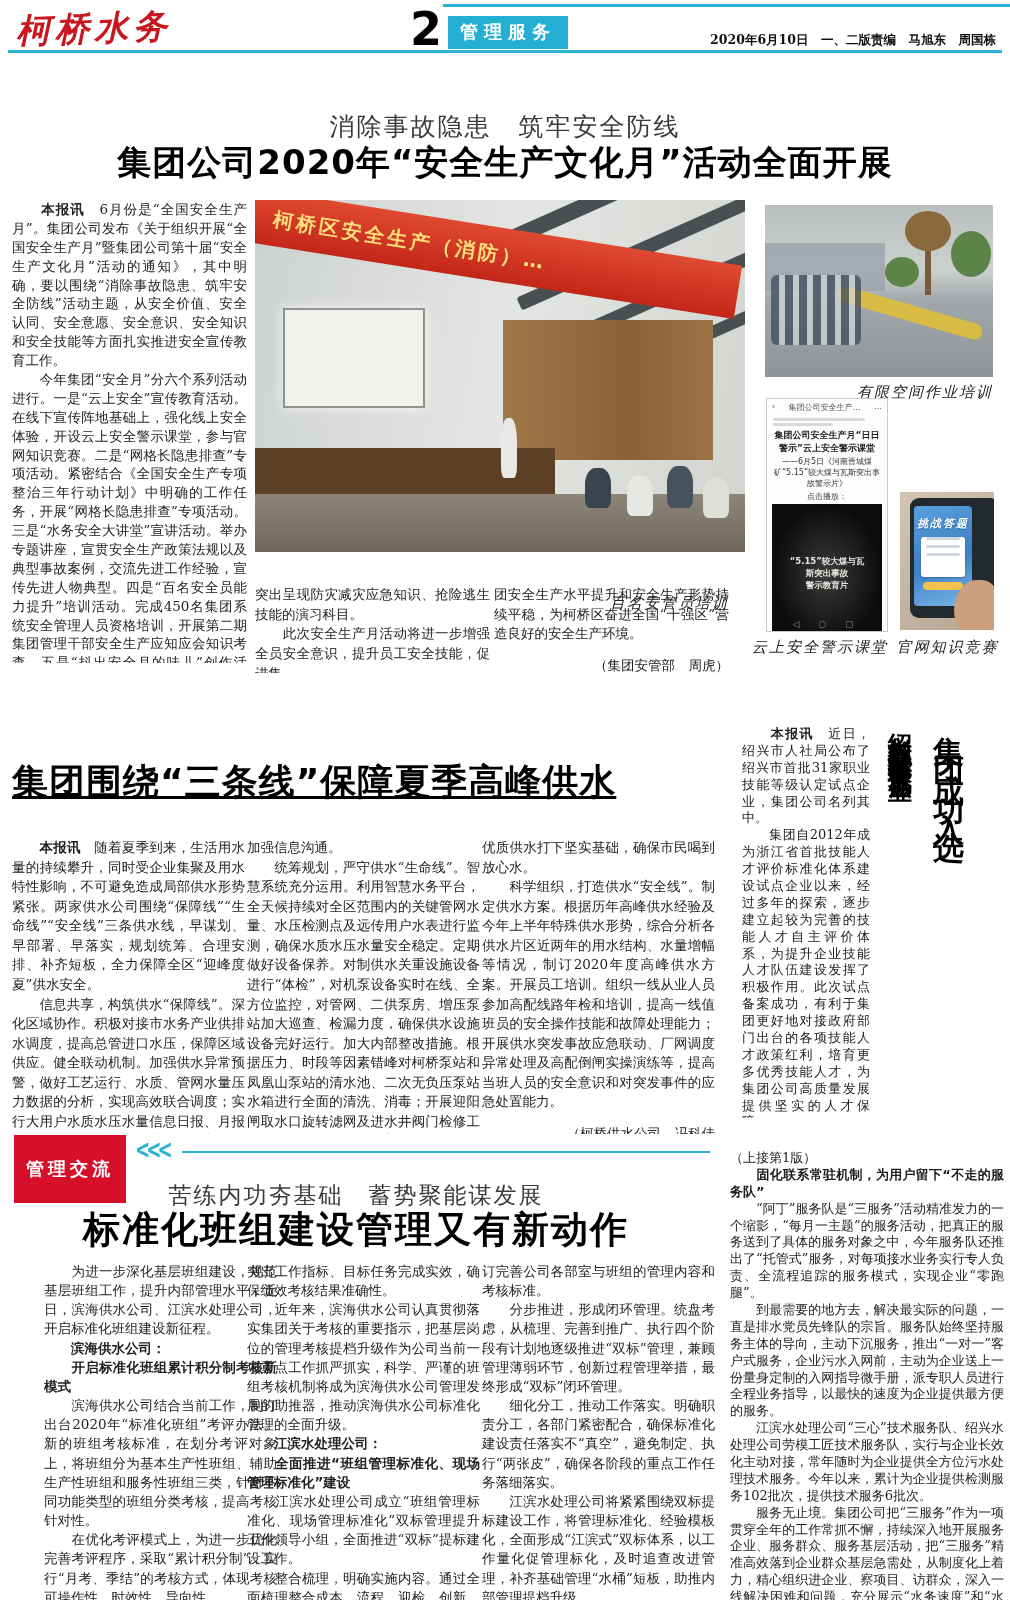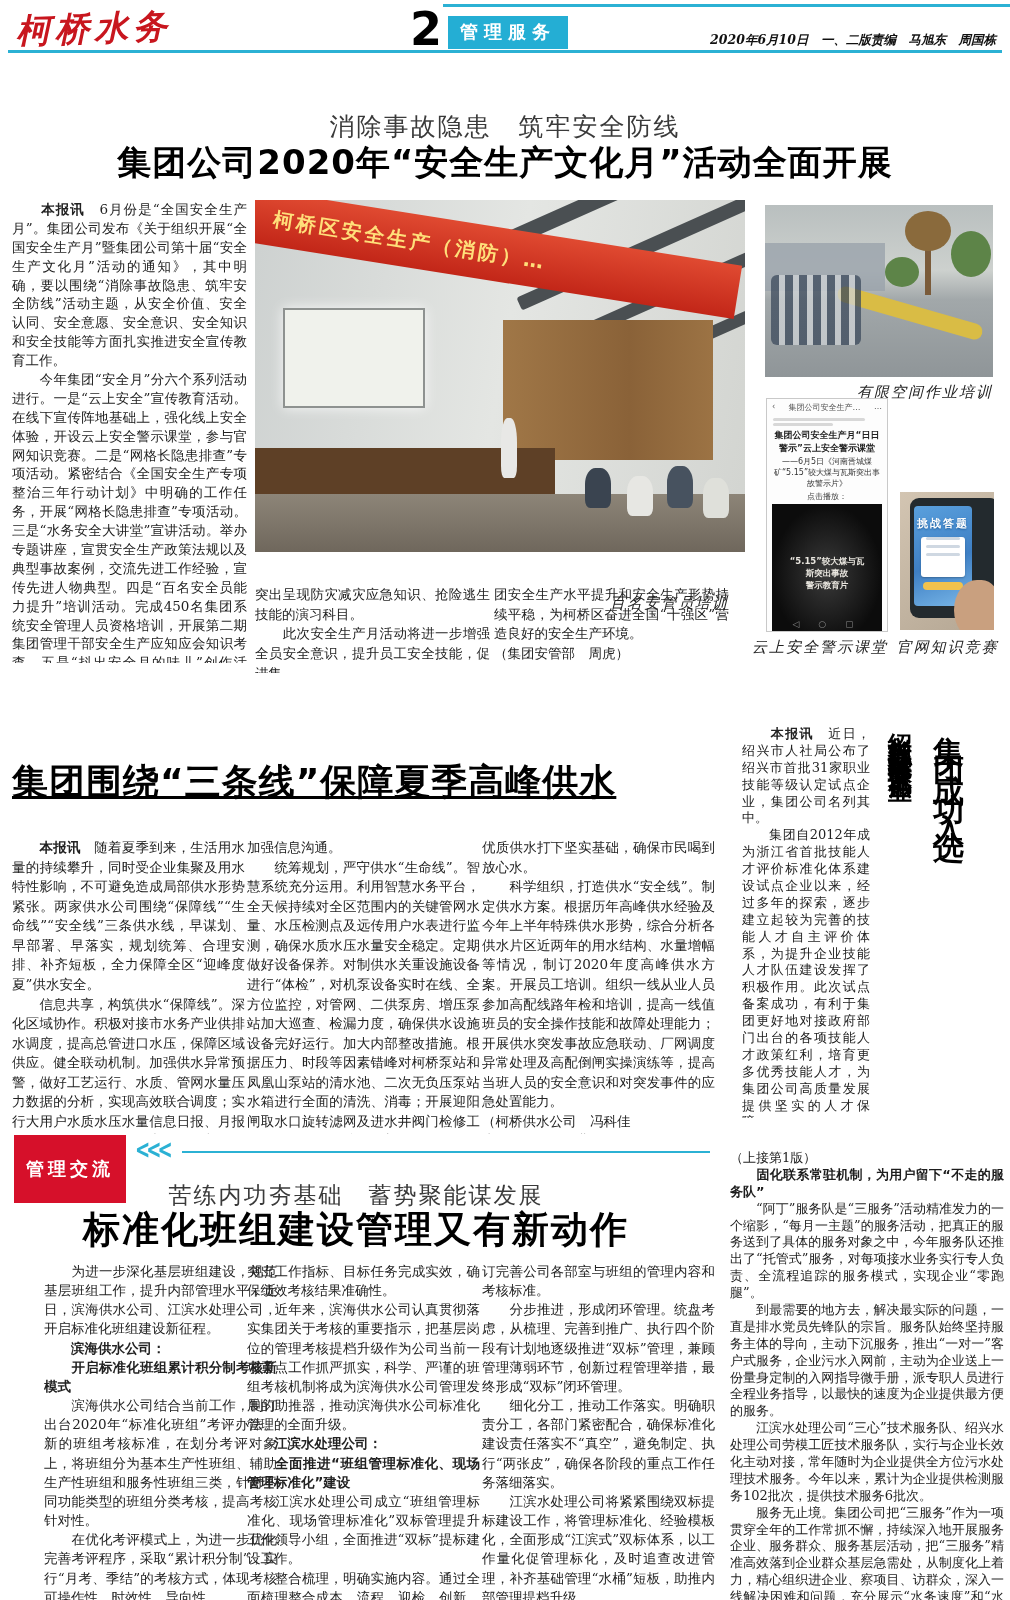--- a/index.html
+++ b/index.html
@@ -6,31 +6,31 @@
   .page{position:relative;width:1010px;height:1600px;background:#fff;overflow:hidden;
         font-family:"DejaVu Serif","Liberation Serif",serif;color:#1d1d1d;}
   
   .masthead{position:absolute;left:16px;top:6px;font-size:34px;font-weight:800;font-style:italic;
             color:#c8161e;letter-spacing:5px;transform:rotate(-2deg);font-family:"DejaVu Sans",sans-serif;}
   .topline{position:absolute;left:443px;right:0;top:4px;height:3px;background:#2bb1d4;}
   .pagenum{position:absolute;left:410px;top:2px;font-size:46px;font-weight:900;color:#000;
            font-family:"DejaVu Sans",sans-serif;}
   .sectag{position:absolute;left:448px;top:16px;background:#24aed4;color:#fff;font-weight:700;
           font-size:18px;letter-spacing:6px;padding:4px 12px 5px;font-family:"DejaVu Sans",sans-serif;}
-  .dateline{position:absolute;right:14px;top:32px;font-size:12.5px;color:#111;font-weight:600;font-style:italic;}
+  .dateline{position:absolute;right:14px;top:32px;font-size:12.5px;color:#111;font-weight:600;}
   .headrule{position:absolute;left:8px;right:8px;top:50px;height:3px;background:#2bb1d4;}
   
   .kicker{position:absolute;color:#3a3a3a;font-weight:500;}
   .headline{position:absolute;color:#000;font-weight:900;font-family:"DejaVu Sans","Liberation Sans",sans-serif;}
   .col{position:absolute;text-align:justify;overflow:hidden;color:#222;}
   .flow{white-space:pre-line;}
   .lead{font-weight:800;font-family:"DejaVu Sans",sans-serif;}
   .bold{font-weight:800;font-family:"DejaVu Sans",sans-serif;}
   .col p{margin:0;white-space:pre-line;}
-  .byline{display:block;white-space:pre-line;margin-top:0;}
+  .byline{display:block;text-align:right;white-space:pre-line;margin-top:12px;}
   .cap{position:absolute;font-style:italic;font-size:15px;color:#222;letter-spacing:2px;}
   
   .a1-kicker{left:0;right:0;top:110px;text-align:center;font-size:25px;letter-spacing:2px;}
   .a1-headline{left:0;right:0;top:140px;text-align:center;font-size:34px;letter-spacing:1px;}
   .a1c1{left:12px;top:200px;width:235px;height:463px;font-size:13.5px;line-height:1.40;}
   .a1m{top:585px;width:235px;height:88px;font-size:13.5px;line-height:1.46;}
   
   .ph{position:absolute;overflow:hidden;}
   .photo-main{left:255px;top:200px;width:490px;height:352px;
       background:linear-gradient(100deg,#cdd1d0 0%,#e4e6e3 50%,#d2d4d0 100%);}
@@ -61,21 +61,21 @@
   .wc-meta{height:3px;background:#d8d8d8;margin:2px 6px;border-radius:2px;}
   .wc-title{font-size:9px;font-weight:700;text-align:center;margin:3px 4px 1px;color:#222;}
   .wc-sub{font-size:8px;text-align:center;margin:1px 4px;color:#333;}
   .wc-hint{font-size:8px;text-align:center;color:#444;margin:2px 0;}
   .wc-video{margin:2px 5px;height:108px;background:radial-gradient(ellipse at center,#3a3a3a,#0c0c0c 70%);
       display:flex;align-items:center;justify-content:center;text-align:center;color:#e9e6df;
       font-size:8.5px;font-weight:700;white-space:pre-line;padding:16px;}
   .wc-foot{position:absolute;bottom:2px;left:0;right:0;text-align:center;color:#8a8a8a;font-size:9px;letter-spacing:8px;}
   .photo-quiz{left:900px;top:492px;width:94px;height:138px;background:linear-gradient(140deg,#cfc0ae,#bba globally)}
   .photo-quiz{background:linear-gradient(140deg,#d3c5b2,#b4a693);}
-  .phone{position:absolute;left:10px;top:6px;width:89px;height:120px;background:#232a2e;border-radius:9px;}
+  .phone{position:absolute;left:10px;top:6px;width:89px;height:120px;background:#232a2e;border-radius:9px;font-style:italic;}
   .pscreen{position:absolute;left:4px;top:8px;width:58px;height:100px;border-radius:4px;overflow:hidden;
       background:linear-gradient(160deg,#5aa0dd,#3e7fc4 55%,#79b7e8);font-family:"DejaVu Sans",sans-serif;}
   .q-title{margin-top:10px;text-align:center;color:#fff;font-weight:900;font-size:11px;letter-spacing:2px;
       text-shadow:0 1px 2px #1c5c9c;}
   .q-card{margin:6px auto 0;width:44px;height:40px;background:#fff;border-radius:3px;
       box-shadow:0 1px 2px rgba(0,0,0,.25);}
   .q-line{height:3px;background:#cfd8e2;margin:5px 5px 0;border-radius:2px;}
   .q-btn{margin:5px auto 0;width:40px;height:8px;background:#f2c24d;border-radius:4px;}
   .finger{position:absolute;right:-6px;bottom:-10px;width:46px;height:60px;background:#c9a07f;
       border-radius:50% 40% 30% 50%;}

